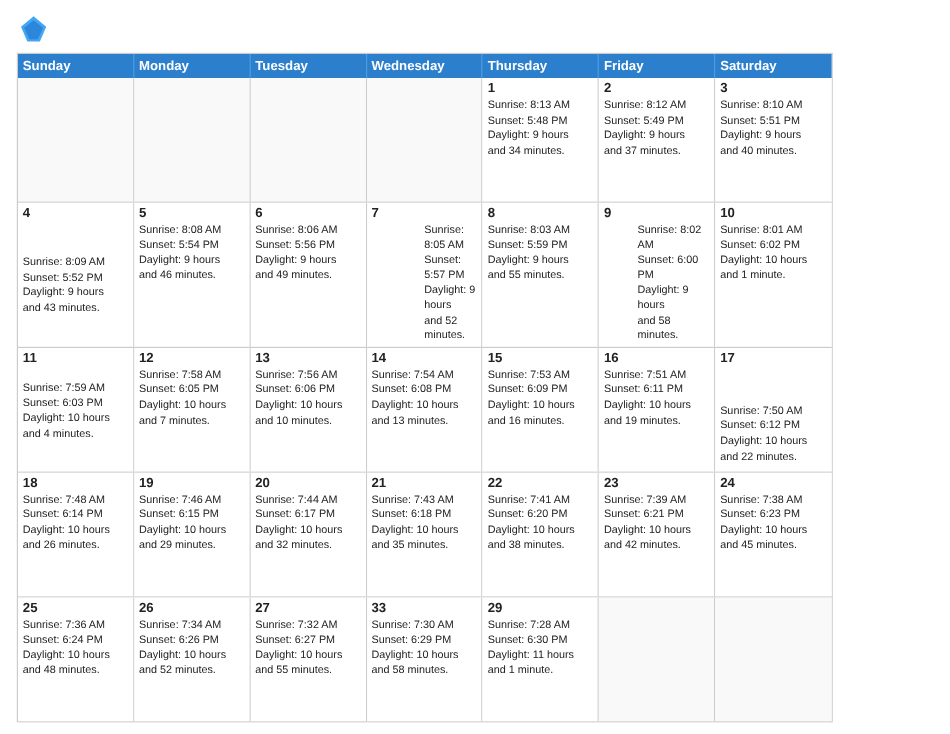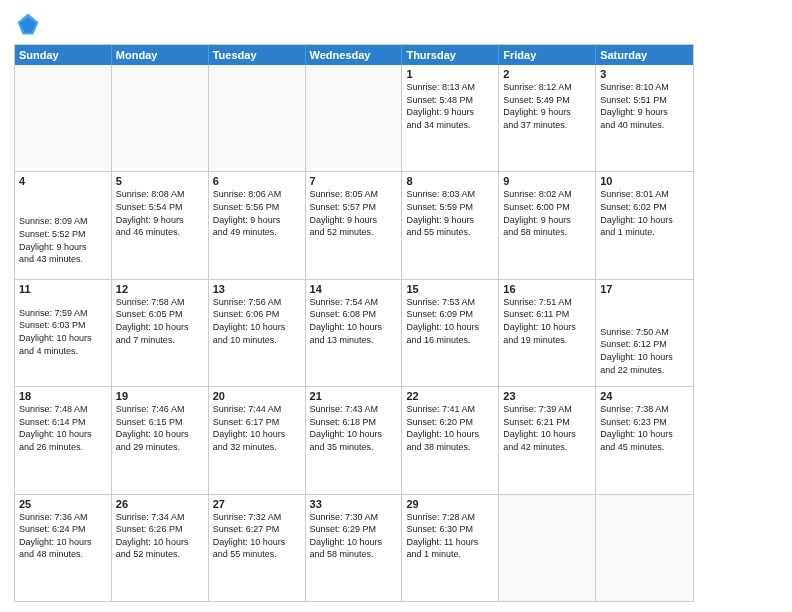--- a/index.html
+++ b/index.html
@@ -183,35 +183,35 @@
           </div>
           <div class="cal-cell">
             <span class="day-number">6</span>
             <div class="cell-info" style="white-space: pre-line;">Sunrise: 8:06 AM
 Sunset: 5:56 PM
 Daylight: 9 hours
 and 49 minutes.</div>
           </div>
           <div class="cal-cell">
             <span class="day-number">7</span>
-            <div class="cell-info" style="white-space: pre-line;">Sunrise: 8:05 AM
+            <div class="cell-info" style="white-space: pre-line; margin-left: 44px;">Sunrise: 8:05 AM
 Sunset: 5:57 PM
 Daylight: 9 hours
 and 52 minutes.</div>
           </div>
           <div class="cal-cell">
             <span class="day-number">8</span>
             <div class="cell-info" style="white-space: pre-line;">Sunrise: 8:03 AM
 Sunset: 5:59 PM
 Daylight: 9 hours
 and 55 minutes.</div>
           </div>
           <div class="cal-cell">
             <span class="day-number">9</span>
-            <div class="cell-info" style="white-space: pre-line;">Sunrise: 8:02 AM
+            <div class="cell-info" style="white-space: pre-line; margin-left: 28px;">Sunrise: 8:02 AM
 Sunset: 6:00 PM
 Daylight: 9 hours
 and 58 minutes.</div>
           </div>
           <div class="cal-cell">
             <span class="day-number">10</span>
             <div class="cell-info" style="white-space: pre-line;">Sunrise: 8:01 AM
 Sunset: 6:02 PM
 Daylight: 10 hours
 and 1 minute.</div>

